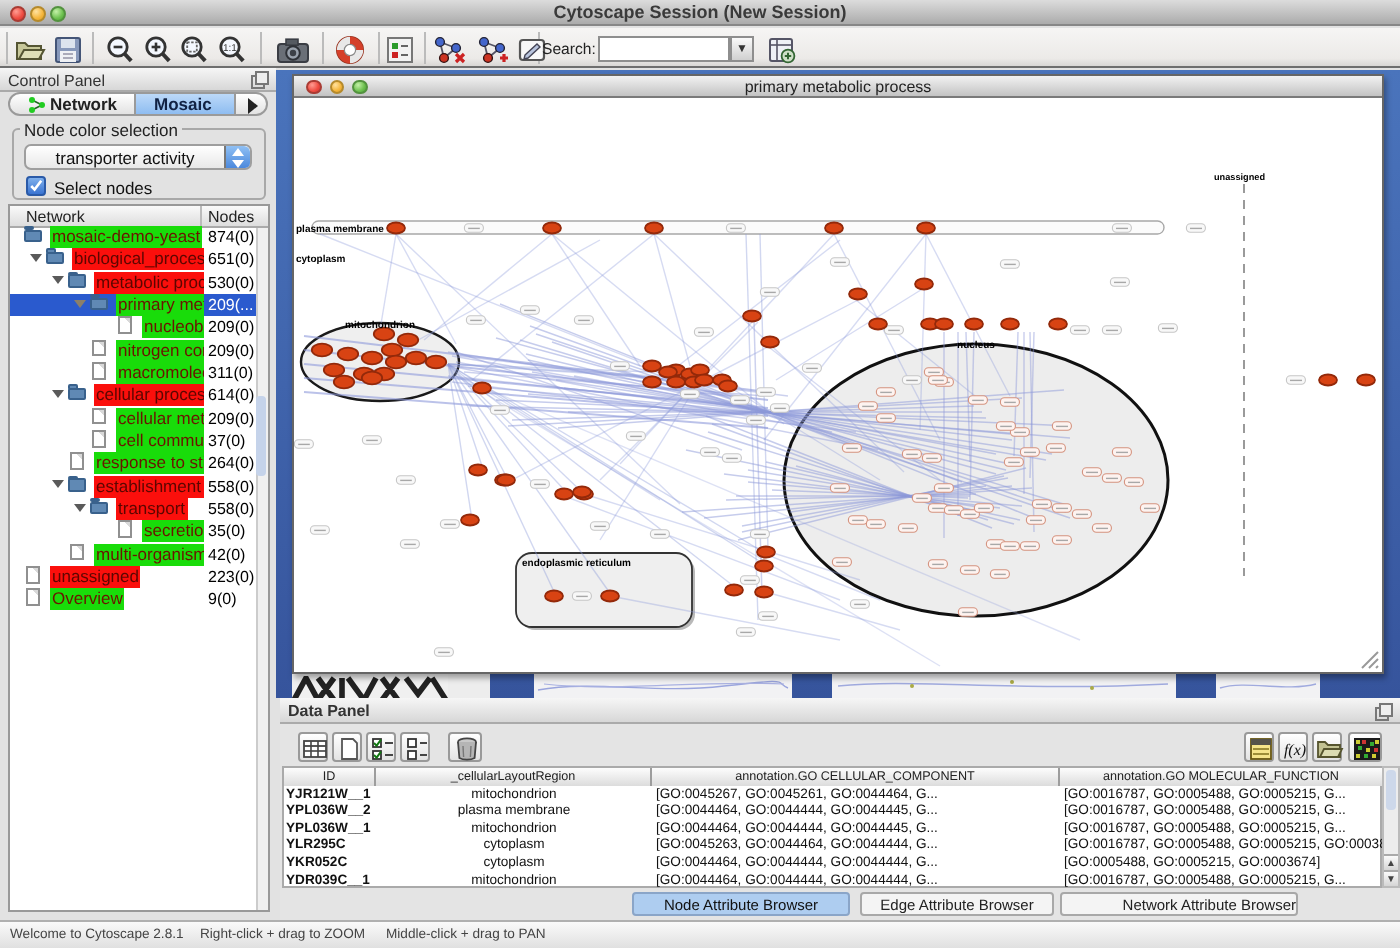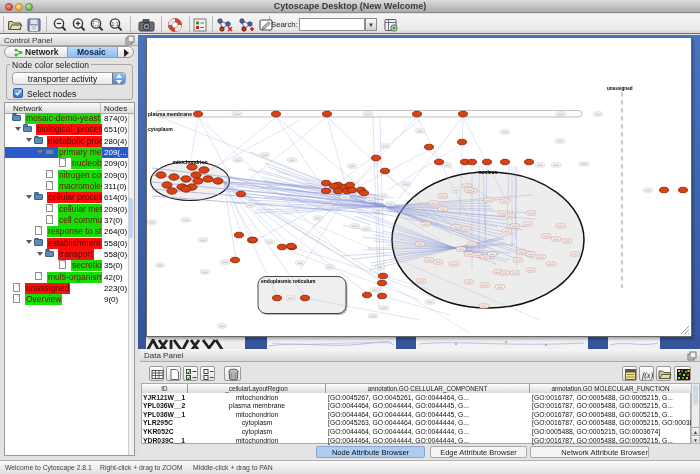--- a/index.html
+++ b/index.html
@@ -2,21 +2,21 @@
 <html><head><meta charset="utf-8"><style>
 *{margin:0;padding:0;box-sizing:border-box}
 body{width:700px;height:474px;font-family:"Liberation Sans",sans-serif;background:#e2e2e2;position:relative;overflow:hidden}
 .light{position:absolute;top:2.5px;width:8px;height:8px;border-radius:50%}
 </style></head><body>
 
 <div style="position:absolute;left:0;top:0;width:700px;height:13px;background:linear-gradient(#dcdcdc,#ababab);border-bottom:1px solid #878787">
  <div class="light" style="left:4.5px;background:radial-gradient(circle at 35% 30%,#ff9c92,#ee4b40 60%,#c33);border:0.5px solid #a93c34"></div>
  <div class="light" style="left:14.5px;background:radial-gradient(circle at 35% 30%,#ffe2a0,#f5b53a 60%,#d89b28);border:0.5px solid #b58a2c"></div>
  <div class="light" style="left:24.5px;background:radial-gradient(circle at 35% 30%,#c4f0a8,#6cc04e 60%,#4ba338);border:0.5px solid #53923f"></div>
- <div style="position:absolute;left:0;top:1px;width:100%;text-align:center;font-size:9px;font-weight:bold;color:#3a3a3a">Cytoscape Desktop (New Welcome)</div>
+ <div style="position:absolute;left:0;top:1px;width:100%;text-align:center;font-size:9px;font-weight:bold;color:#3a3a3a">Cytoscape Session (New Session)</div>
 </div>
 
 <div style="position:absolute;left:0;top:14px;width:700px;height:20px;background:linear-gradient(#f6f5f4,#eceae8 80%,#d9d7d5);border-bottom:1px solid #6e6e6e">
  <div style="position:absolute;left:3px;top:2px;width:1px;height:16px;background:#bbb"></div>
  <div style="position:absolute;left:46px;top:2px;width:1px;height:16px;background:#bbb"></div>
  <div style="position:absolute;left:130px;top:2px;width:1px;height:16px;background:#bbb"></div>
  <div style="position:absolute;left:161px;top:2px;width:1px;height:16px;background:#bbb"></div>
  <div style="position:absolute;left:189px;top:2px;width:1px;height:16px;background:#bbb"></div>
  <div style="position:absolute;left:212px;top:2px;width:1px;height:16px;background:#bbb"></div>
  <div style="position:absolute;left:269px;top:2px;width:1px;height:16px;background:#bbb"></div>
@@ -159,21 +159,21 @@
         <div style="position:absolute;left:99px;top:10.4px;height:11.3px;line-height:11.3px;color:#000;font-size:8px">874(0)</div>
 <div style="position:absolute;left:10px;top:24.5px;width:0;height:0;border-left:3px solid transparent;border-right:3px solid transparent;border-top:4px solid #5a5a5a"></div>
         <div style="position:absolute;left:18px;top:23.3px;width:9px;height:6.6px;background:#6089b4;border:1px solid #39618c;border-radius:1px"></div>
         <div style="position:absolute;left:18px;top:21.7px;width:4.5px;height:2.5px;background:#6089b4;border:1px solid #39618c;border-radius:1px"></div>
         <div style="position:absolute;left:31px;top:21.7px;height:11.3px;line-height:11.3px;background:#fb0f0c;color:#5c0600;padding:0 1px;white-space:nowrap;overflow:hidden;max-width:66px">biological_process</div>
         <div style="position:absolute;left:99px;top:21.7px;height:11.3px;line-height:11.3px;color:#000;font-size:8px">651(0)</div>
 <div style="position:absolute;left:21px;top:35.9px;width:0;height:0;border-left:3px solid transparent;border-right:3px solid transparent;border-top:4px solid #5a5a5a"></div>
         <div style="position:absolute;left:29px;top:34.7px;width:9px;height:6.6px;background:#6089b4;border:1px solid #39618c;border-radius:1px"></div>
         <div style="position:absolute;left:29px;top:33.1px;width:4.5px;height:2.5px;background:#6089b4;border:1px solid #39618c;border-radius:1px"></div>
         <div style="position:absolute;left:42px;top:33.1px;height:11.3px;line-height:11.3px;background:#fb0f0c;color:#5c0600;padding:0 1px;white-space:nowrap;overflow:hidden;max-width:55px">metabolic process</div>
-        <div style="position:absolute;left:99px;top:33.1px;height:11.3px;line-height:11.3px;color:#000;font-size:8px">280(4)</div>
+        <div style="position:absolute;left:99px;top:33.1px;height:11.3px;line-height:11.3px;color:#000;font-size:8px">530(0)</div>
 <div style="position:absolute;left:0;top:44.4px;width:129px;height:11.3px;background:#2a5ace"></div>
         <div style="position:absolute;left:32px;top:47.2px;width:0;height:0;border-left:3px solid transparent;border-right:3px solid transparent;border-top:4px solid #8a7f6a"></div>
         <div style="position:absolute;left:40px;top:46.0px;width:9px;height:6.6px;background:#6089b4;border:1px solid #39618c;border-radius:1px"></div>
         <div style="position:absolute;left:40px;top:44.4px;width:4.5px;height:2.5px;background:#6089b4;border:1px solid #39618c;border-radius:1px"></div>
         <div style="position:absolute;left:53px;top:44.4px;height:11.3px;line-height:11.3px;background:#19dc0a;color:#6b1400;padding:0 1px;white-space:nowrap;overflow:hidden;max-width:44px">primary metabo</div>
         <div style="position:absolute;left:99px;top:44.4px;height:11.3px;line-height:11.3px;color:#fff;font-size:8px">209(...</div>
 <div style="position:absolute;left:54px;top:55.9px;width:6.6px;height:8.6px;background:linear-gradient(225deg,#d9d9d9 1.8px,#fff 1.8px);border:0.8px solid #909090"></div>
         <div style="position:absolute;left:66px;top:55.7px;height:11.3px;line-height:11.3px;background:#19dc0a;color:#6b1400;padding:0 1px;white-space:nowrap;overflow:hidden;max-width:31px">nucleobase-</div>
         <div style="position:absolute;left:99px;top:55.7px;height:11.3px;line-height:11.3px;color:#000;font-size:8px">209(0)</div>
 <div style="position:absolute;left:41px;top:67.2px;width:6.6px;height:8.6px;background:linear-gradient(225deg,#d9d9d9 1.8px,#fff 1.8px);border:0.8px solid #909090"></div>
@@ -240,20 +240,26 @@
           <circle cx="40" cy="7" r="1" fill="#aa4"></circle>
           <circle cx="90" cy="5" r="1" fill="#aa4"></circle>
           <circle cx="130" cy="8" r="1" fill="#aa4"></circle>
         </svg></div>
 <div style="position:absolute;left:470px;top:0;width:52px;height:13px;background:#f2f2f4;overflow:hidden"><svg width="52" height="13" viewBox="0 0 52 13">
           <path d="M2 8 C 15 4 35 10 50 6" fill="none" stroke="#a0aade" stroke-width="0.7"></path>
         </svg></div>
     </div>
 
   <div style="position:absolute;left:8px;top:2px;width:546px;height:300px;background:#fff;border:1px solid #666;box-shadow:1px 2px 3px rgba(0,0,0,0.35)">
+   <div style="position:absolute;left:0;top:0;width:100%;height:11px;background:linear-gradient(#f2f2f2,#c3c3c3);border-bottom:1px solid #7a7a7a">
+    <div class="light" style="left:6px;top:1.5px;width:7.5px;height:7.5px;background:radial-gradient(circle at 35% 30%,#ff9c92,#ee4b40 60%,#c33);border:0.5px solid #a93c34"></div>
+    <div class="light" style="left:17.5px;top:1.5px;width:7.5px;height:7.5px;background:radial-gradient(circle at 35% 30%,#ffe2a0,#f5b53a 60%,#d89b28);border:0.5px solid #b58a2c"></div>
+    <div class="light" style="left:29px;top:1.5px;width:7.5px;height:7.5px;background:radial-gradient(circle at 35% 30%,#c4f0a8,#6cc04e 60%,#4ba338);border:0.5px solid #53923f"></div>
+    <div style="position:absolute;left:0;top:0.5px;width:100%;text-align:center;font-size:8px;color:#222">primary metabolic process</div>
+   </div>
    <svg width="543" height="287" viewBox="147 49 543 287" style="position:absolute;left:0;top:11px">
 <rect x="156" y="110.5" width="426" height="6.5" rx="3.2" fill="#fbfbfb" stroke="#a8a8a8" stroke-width="0.7"></rect>
 <ellipse cx="190" cy="181" rx="39.5" ry="19.5" fill="#efefef" stroke="#1a1a1a" stroke-width="1.2"></ellipse>
 <ellipse cx="488" cy="240" rx="96" ry="68" fill="#ededed" stroke="#111" stroke-width="1.5"></ellipse>
 <g>
           <rect x="258" y="276.5" width="88" height="37" rx="8" fill="#b9b9b9" transform="translate(1.5,1.5)"></rect>
           <rect x="258" y="276.5" width="88" height="37" rx="8" fill="#efefef" stroke="#333" stroke-width="0.9"></rect>
         </g>
 <line x1="622" y1="92" x2="622" y2="288" stroke="#9a9a9a" stroke-width="1" stroke-dasharray="4.5,3.5"></line>
 <line x1="279" y1="214" x2="532" y2="195" stroke="#8d9ada" stroke-opacity="0.5" stroke-width="0.75"></line>
@@ -610,21 +616,21 @@
 <text x="607" y="90" font-family="Liberation Sans" font-size="4.6" font-weight="bold" fill="#000">unassigned</text>
 </svg>
    <svg style="position:absolute;right:1px;bottom:1px" width="10" height="10" viewBox="0 0 10 10">
         <path d="M9 1 L1 9 M9 4.5 L4.5 9 M9 8 L8 9" stroke="#999" stroke-width="1"></path>
       </svg>
   </div>
 </div>
 
 <div style="position:absolute;left:140px;top:349px;width:560px;height:111px;background:#e4e4e4">
  <div style="position:absolute;left:0;top:0;width:560px;height:13px;background:linear-gradient(#f6f6f6,#d7d7d7);border-bottom:1px solid #aaa">
-  <div style="position:absolute;left:4px;top:2px;font-size:8px;font-weight:normal;color:#333">Data Panel</div>
+  <div style="position:absolute;left:4px;top:2px;font-size:8px;font-weight:bold;color:#333">Data Panel</div>
   <svg style="position:absolute;right:3px;top:1.5px" width="10" height="10" viewBox="0 0 10 10">
         <rect x="1" y="3" width="6" height="6" fill="none" stroke="#777" stroke-width="1"></rect>
         <rect x="3" y="1" width="6" height="6" fill="#eee" stroke="#777" stroke-width="1"></rect>
       </svg>
  </div>
  <div style="position:absolute;left:0;top:13px;width:560px;height:21px">
   <div style="position:absolute;left:9px;top:3.5px;width:15px;height:15px;background:linear-gradient(#ffffff,#e3e3e3);border:1px solid #999;border-radius:2px"><svg width="15" height="15" viewBox="0 0 15 15">
           <rect x="2" y="3.5" width="11" height="8" fill="#fff" stroke="#444" stroke-width="0.9"></rect>
           <line x1="2" y1="6" x2="13" y2="6" stroke="#444" stroke-width="0.9"></line>
           <line x1="2" y1="8.5" x2="13" y2="8.5" stroke="#444" stroke-width="0.8"></line>

